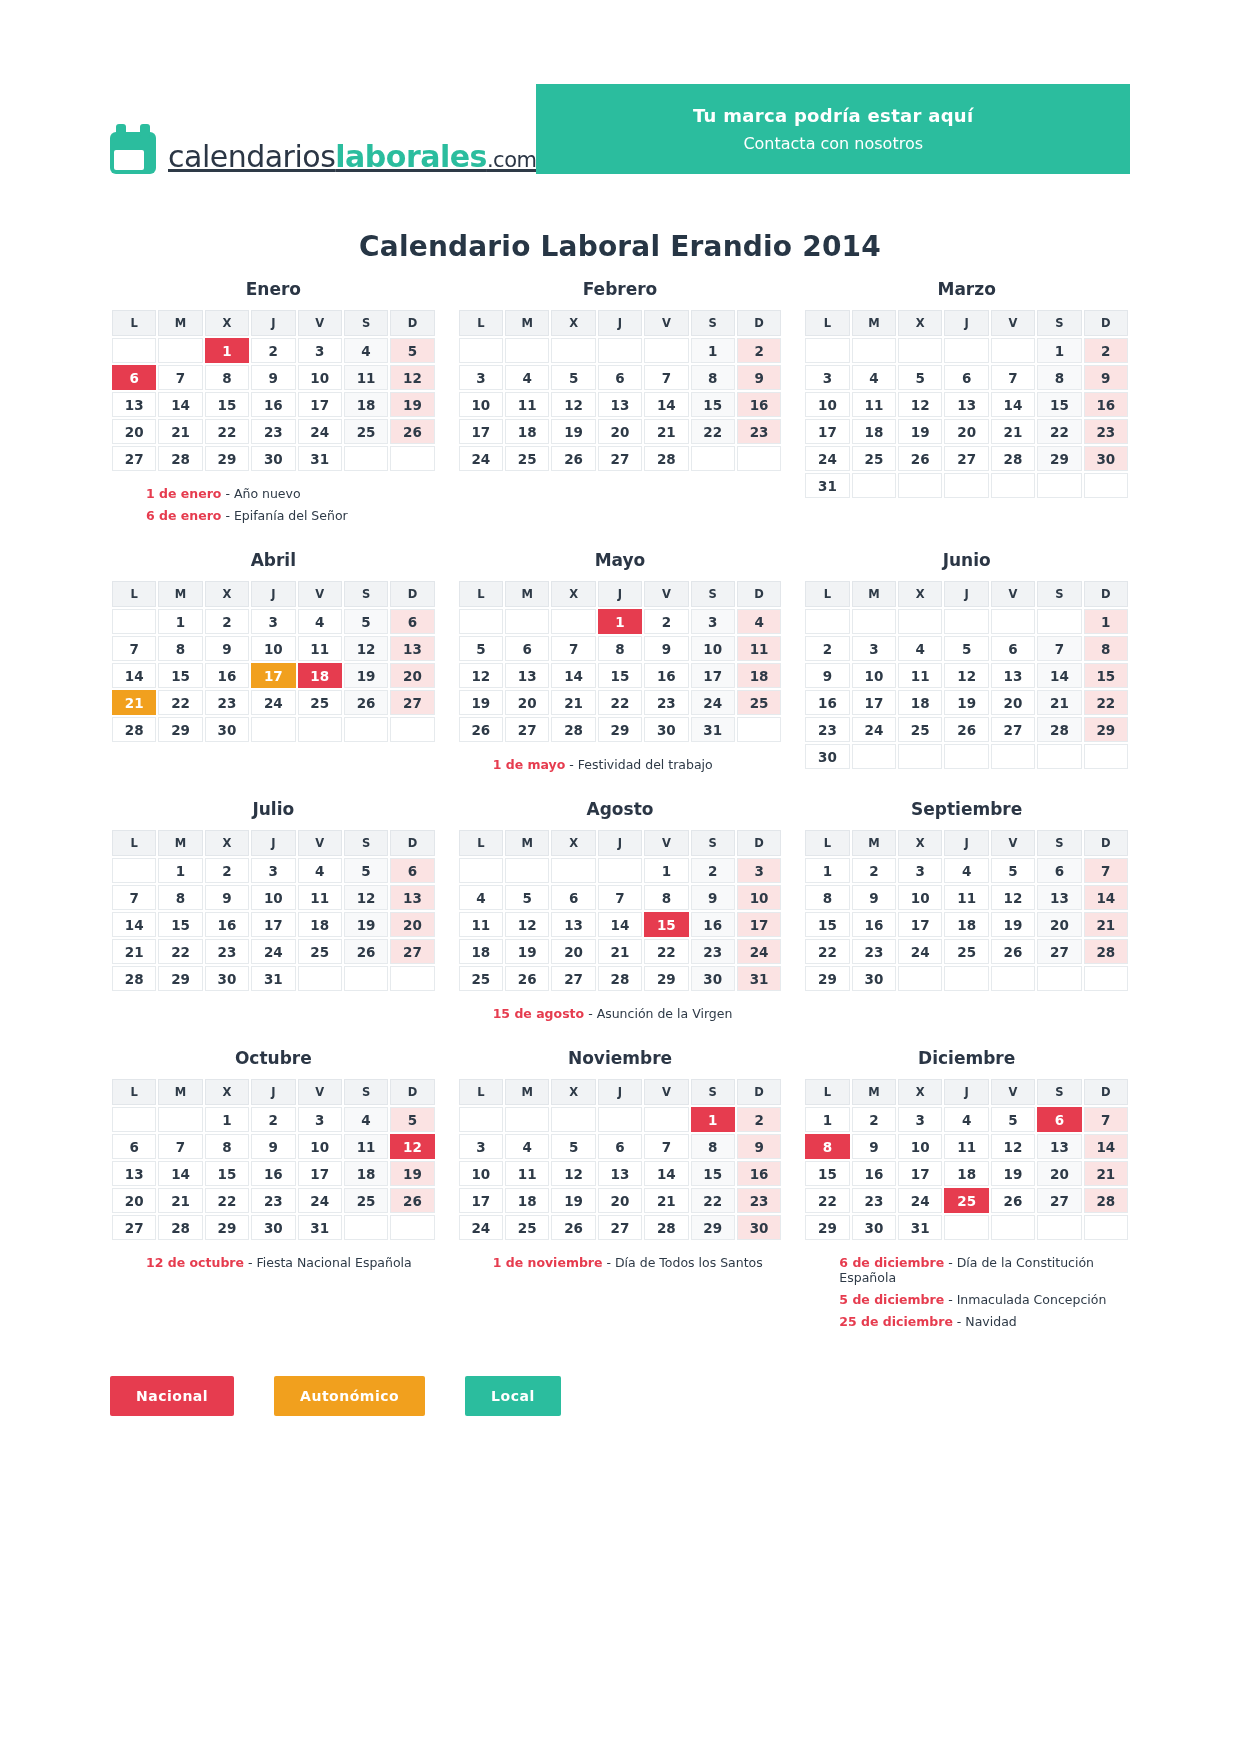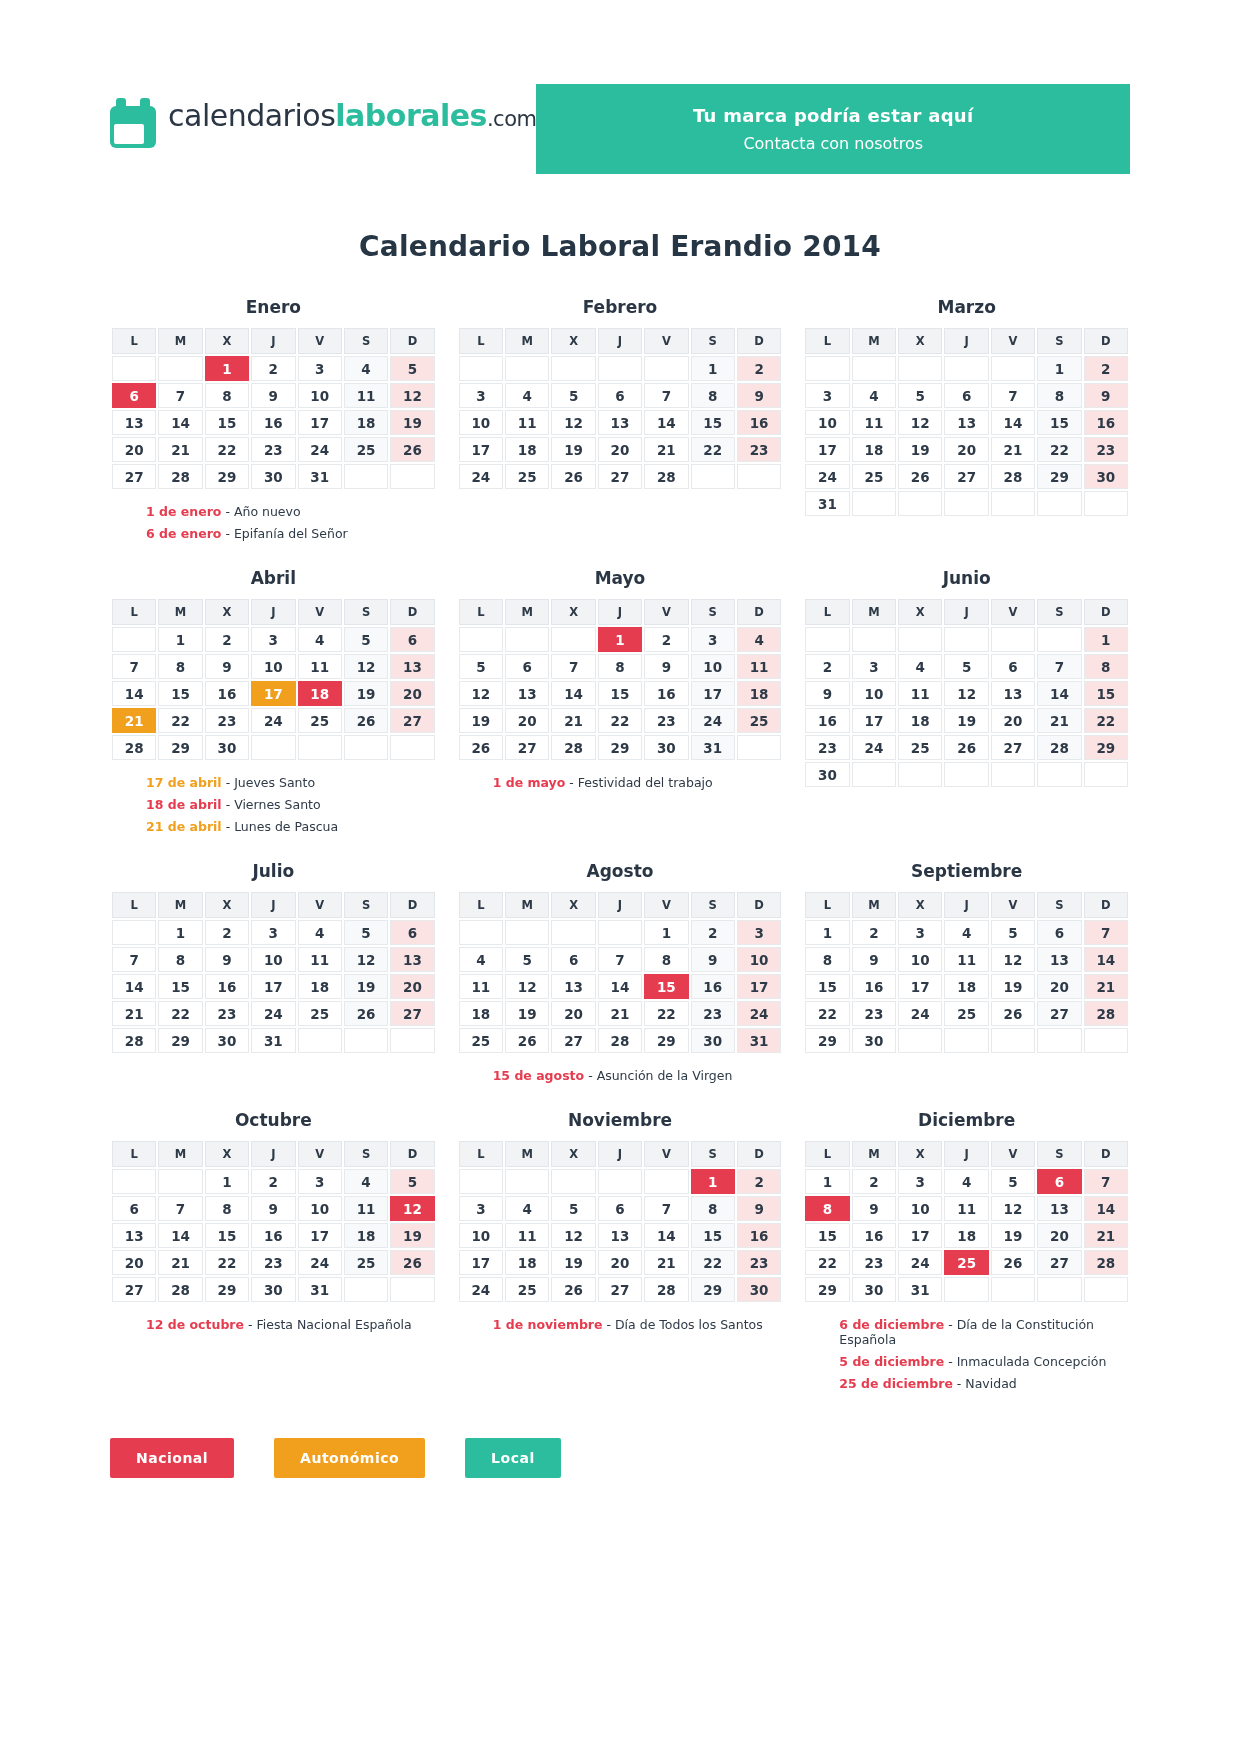--- a/index.html
+++ b/index.html
@@ -15,42 +15,42 @@
   *{box-sizing:border-box;}
   html,body{margin:0;padding:0;}
   body{
     width:1240px;height:1754px;overflow:hidden;background:#ffffff;
     font-family:"DejaVu Sans", sans-serif;color:var(--dark);
   }
   .page{padding:84px 110px 0;}
 
   
   .top{display:flex;align-items:stretch;justify-content:space-between;height:90px;}
-  .logo{display:flex;align-items:flex-start;gap:12px;margin-top:14px;cursor:pointer;}
+  .logo{display:flex;align-items:flex-end;gap:12px;margin-top:14px;cursor:pointer;text-decoration:underline;}
   .logo-icon{position:relative;width:46px;height:42px;background:var(--teal);border-radius:6px;margin-top:8px;flex:0 0 auto;}
   .logo-icon::before,.logo-icon::after{
     content:"";position:absolute;top:-8px;width:10px;height:14px;background:var(--teal);border-radius:3px;
   }
   .logo-icon::before{left:6px;}
   .logo-icon::after{right:6px;}
   .logo-page{position:absolute;left:4px;bottom:4px;width:30px;height:20px;background:#ffffff;border-radius:2px;}
   .logo-text{font-size:30px;letter-spacing:-0.5px;white-space:nowrap;color:#2B3645;}
   .logo-text .bold-teal{color:var(--teal);font-weight:700;}
   .logo-text .tld{font-size:21px;}
   .banner{
     width:614px;background:var(--teal);color:#fff;text-align:center;
     display:flex;flex-direction:column;justify-content:center;gap:8px;cursor:pointer;
   }
   .banner-line1{font-weight:700;font-size:18px;letter-spacing:0.3px;}
   .banner-line2{font-size:16px;}
 
   
   .page-title{
     text-align:center;font-size:28px;font-weight:700;color:#273645;
-    margin:56px 0 34px;letter-spacing:0.2px;
+    margin:56px 0 16px;letter-spacing:0.2px;
   }
 
   
   .months-grid{display:grid;grid-template-columns:repeat(3,1fr);column-gap:30px;row-gap:34px;align-items:start;gap:20px;}
   .month-title{text-align:center;font-size:17px;font-weight:600;margin:0 0 9px;color:#2B3645;}
   table.cal{width:100%;border-collapse:separate;border-spacing:2px;table-layout:fixed;}
   .cal th{
     background:var(--head-bg);border:1px solid #E2E6EA;height:26px;
     font-size:11.5px;font-weight:700;color:#2E3A47;
   }
@@ -358,25 +358,20 @@
               <td>28</td>
               <td>29</td>
               <td>30</td>
               <td></td>
               <td></td>
               <td></td>
               <td></td>
             </tr>
           </tbody>
         </table>
-        <div class="month-legend">
-          <p class="legend-line"><span class="legend-date autonomic">17 de abril</span> - <span>Jueves Santo</span></p>
-          <p class="legend-line"><span class="legend-date national">18 de abril</span> - <span>Viernes Santo</span></p>
-          <p class="legend-line"><span class="legend-date autonomic">21 de abril</span> - <span>Lunes de Pascua</span></p>
-        </div>
       </section>
       <section class="month">
         <h2 class="month-title">Mayo</h2>
         <table class="cal">
           <thead>
             <tr>
               <th>L</th>
               <th>M</th>
               <th>X</th>
               <th>J</th>

